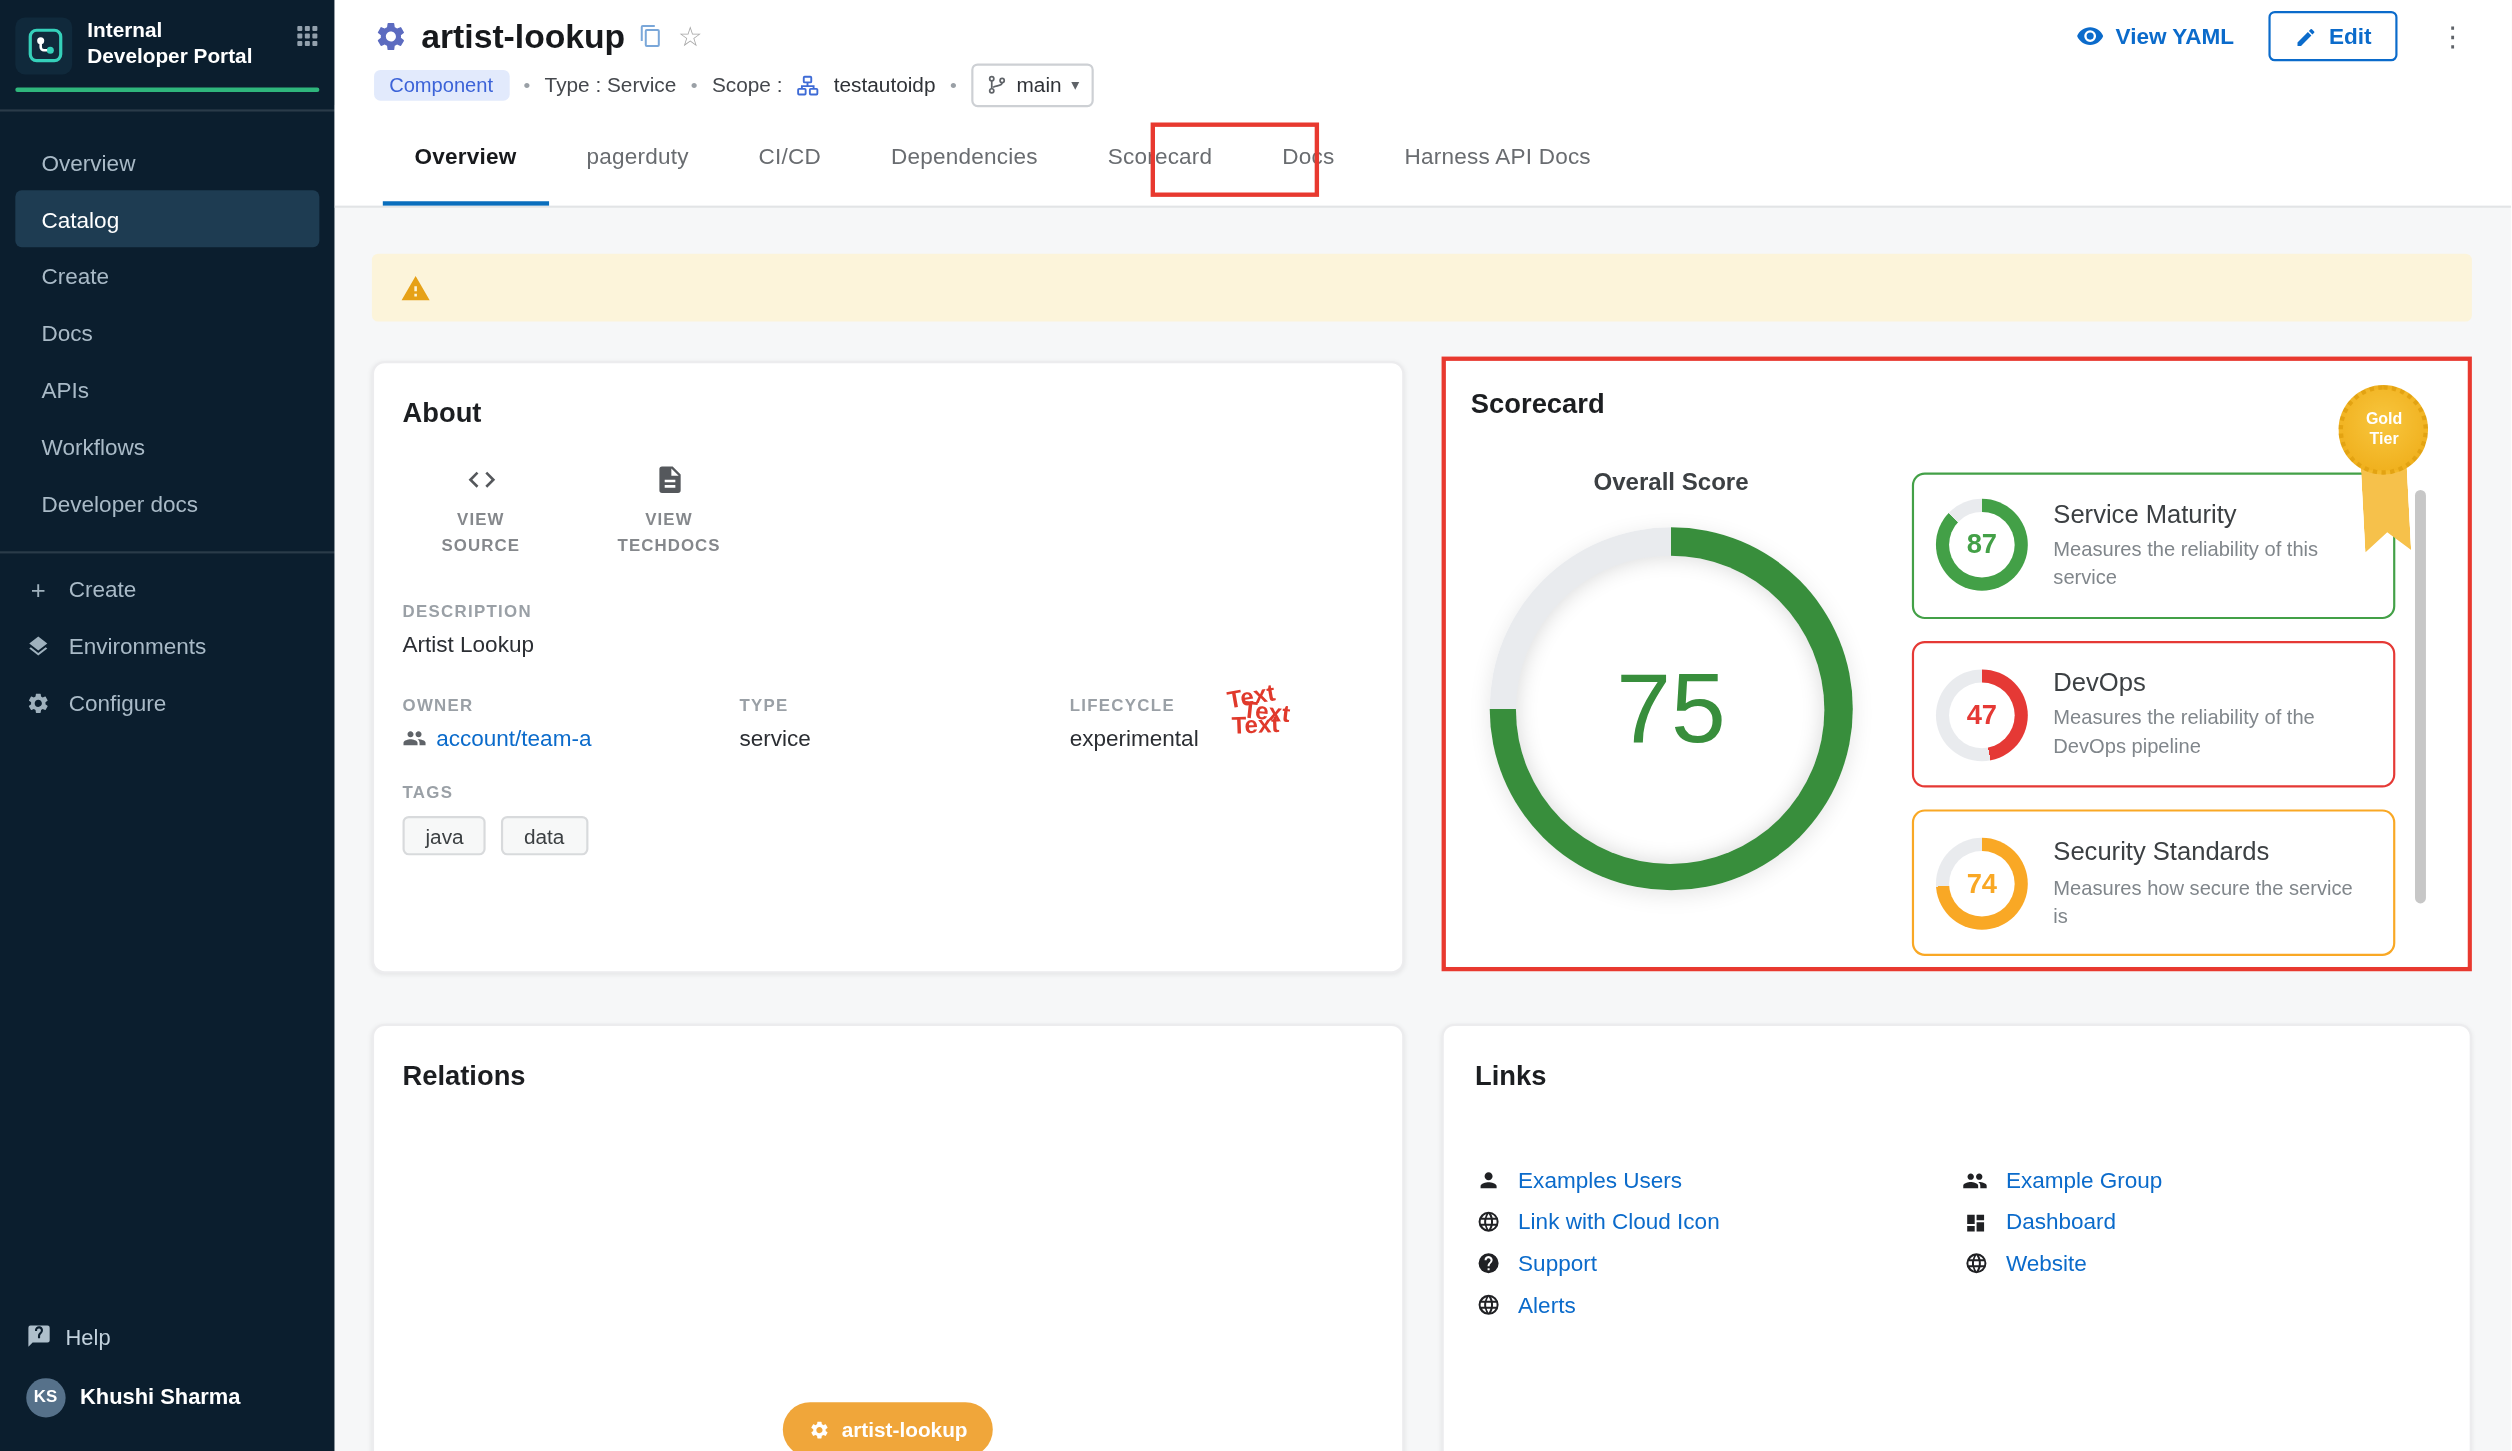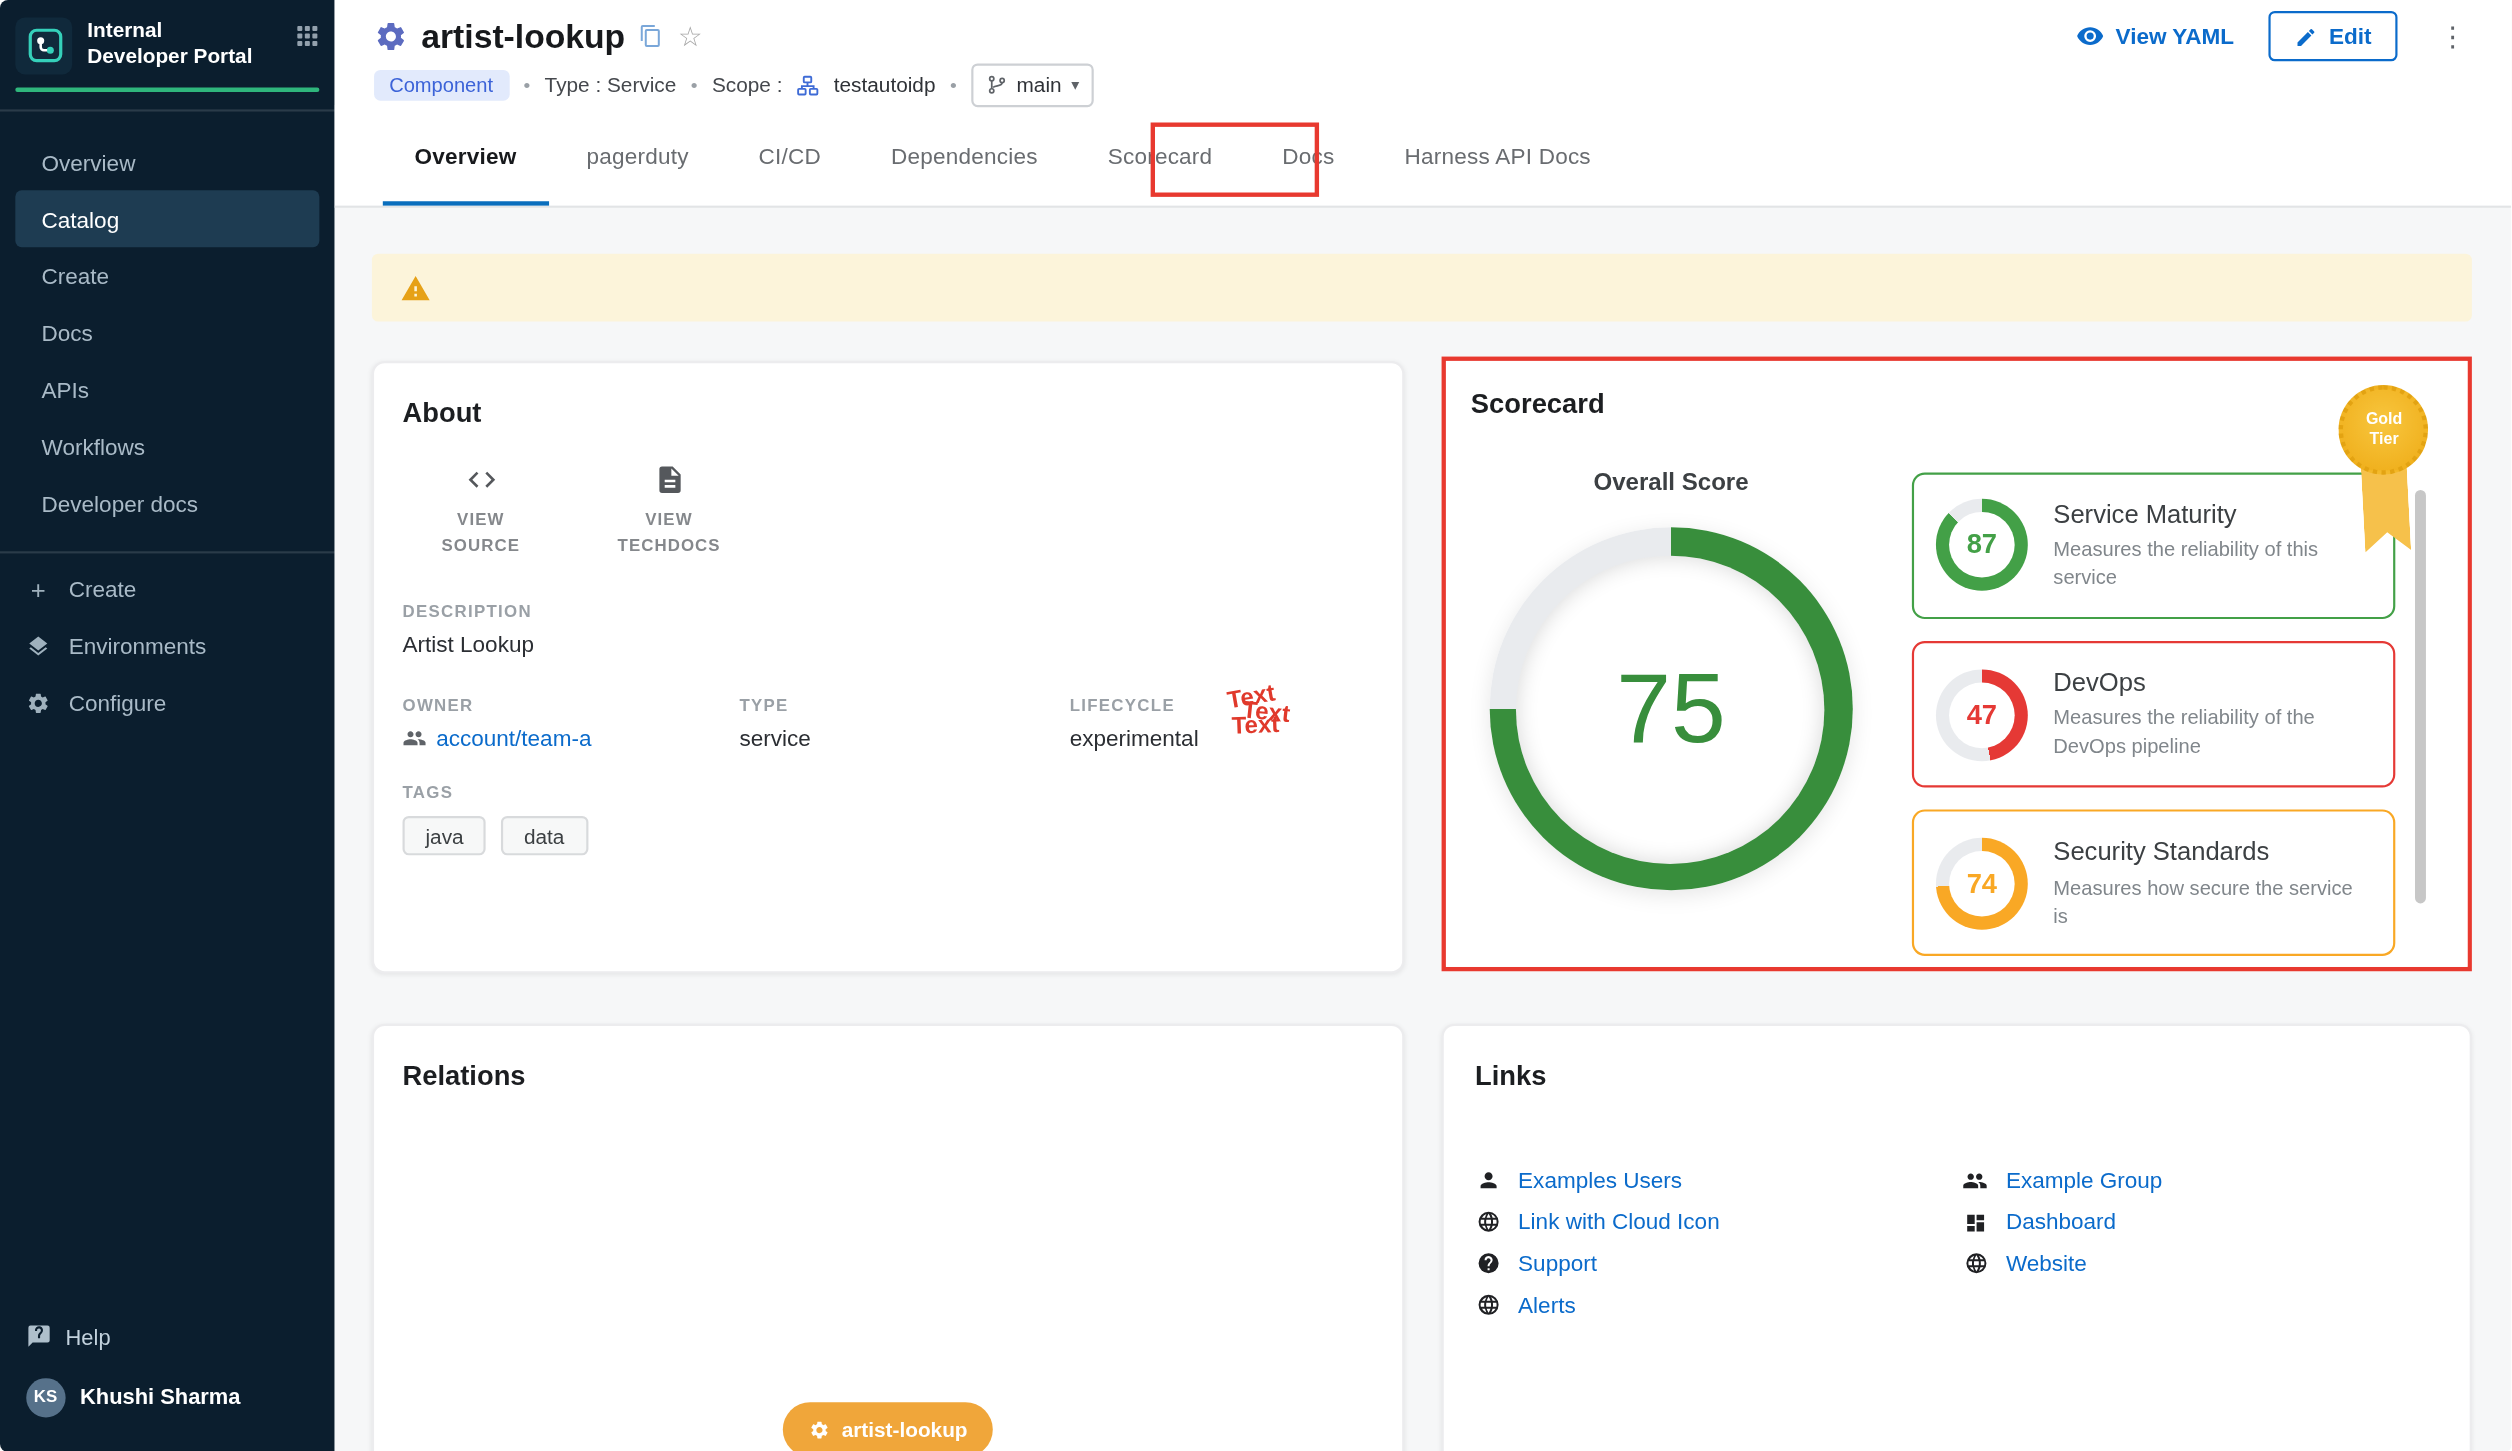--- a/index.html
+++ b/index.html
@@ -1,16 +1,16 @@
 <!DOCTYPE html>
 <html style="font-size:11.7px"><head>
 <meta charset="utf-8">
 <style>
   html,body{margin:0;padding:0;background:#fff;}
-  .viewport{width:2512px;height:1452px;overflow:hidden;position:relative;background:#fff;border-radius:8px;}
+  .viewport{width:2512px;height:1452px;overflow:hidden;position:relative;background:#fff;}
   .stage{width:1148px;height:664px;position:relative;transform:scale(2.1875);transform-origin:0 0;
          font-family:"Liberation Sans",sans-serif;-webkit-font-smoothing:antialiased;}
 
   
   .sidebar{position:absolute;left:0;top:0;width:153px;height:664px;background:#0b1e2e;display:flex;flex-direction:column;}
   .brand{display:flex;align-items:flex-start;gap:6.6px;padding:8px 7.3px 5.9px 7.3px;}
   .logo{width:26px;height:26px;border-radius:4.4px;background:#10293b;display:flex;align-items:center;justify-content:center;flex:0 0 auto;}
   .brand-title{font-size:9.5px;font-weight:700;color:#fff;line-height:1.3;width:79px;}
   .apps-btn{margin-left:auto;margin-top:2.9px;cursor:pointer;}
   .brand-accent{height:2.2px;background:#2fb67c;margin:0 7.3px;border-radius:1.5px;}

